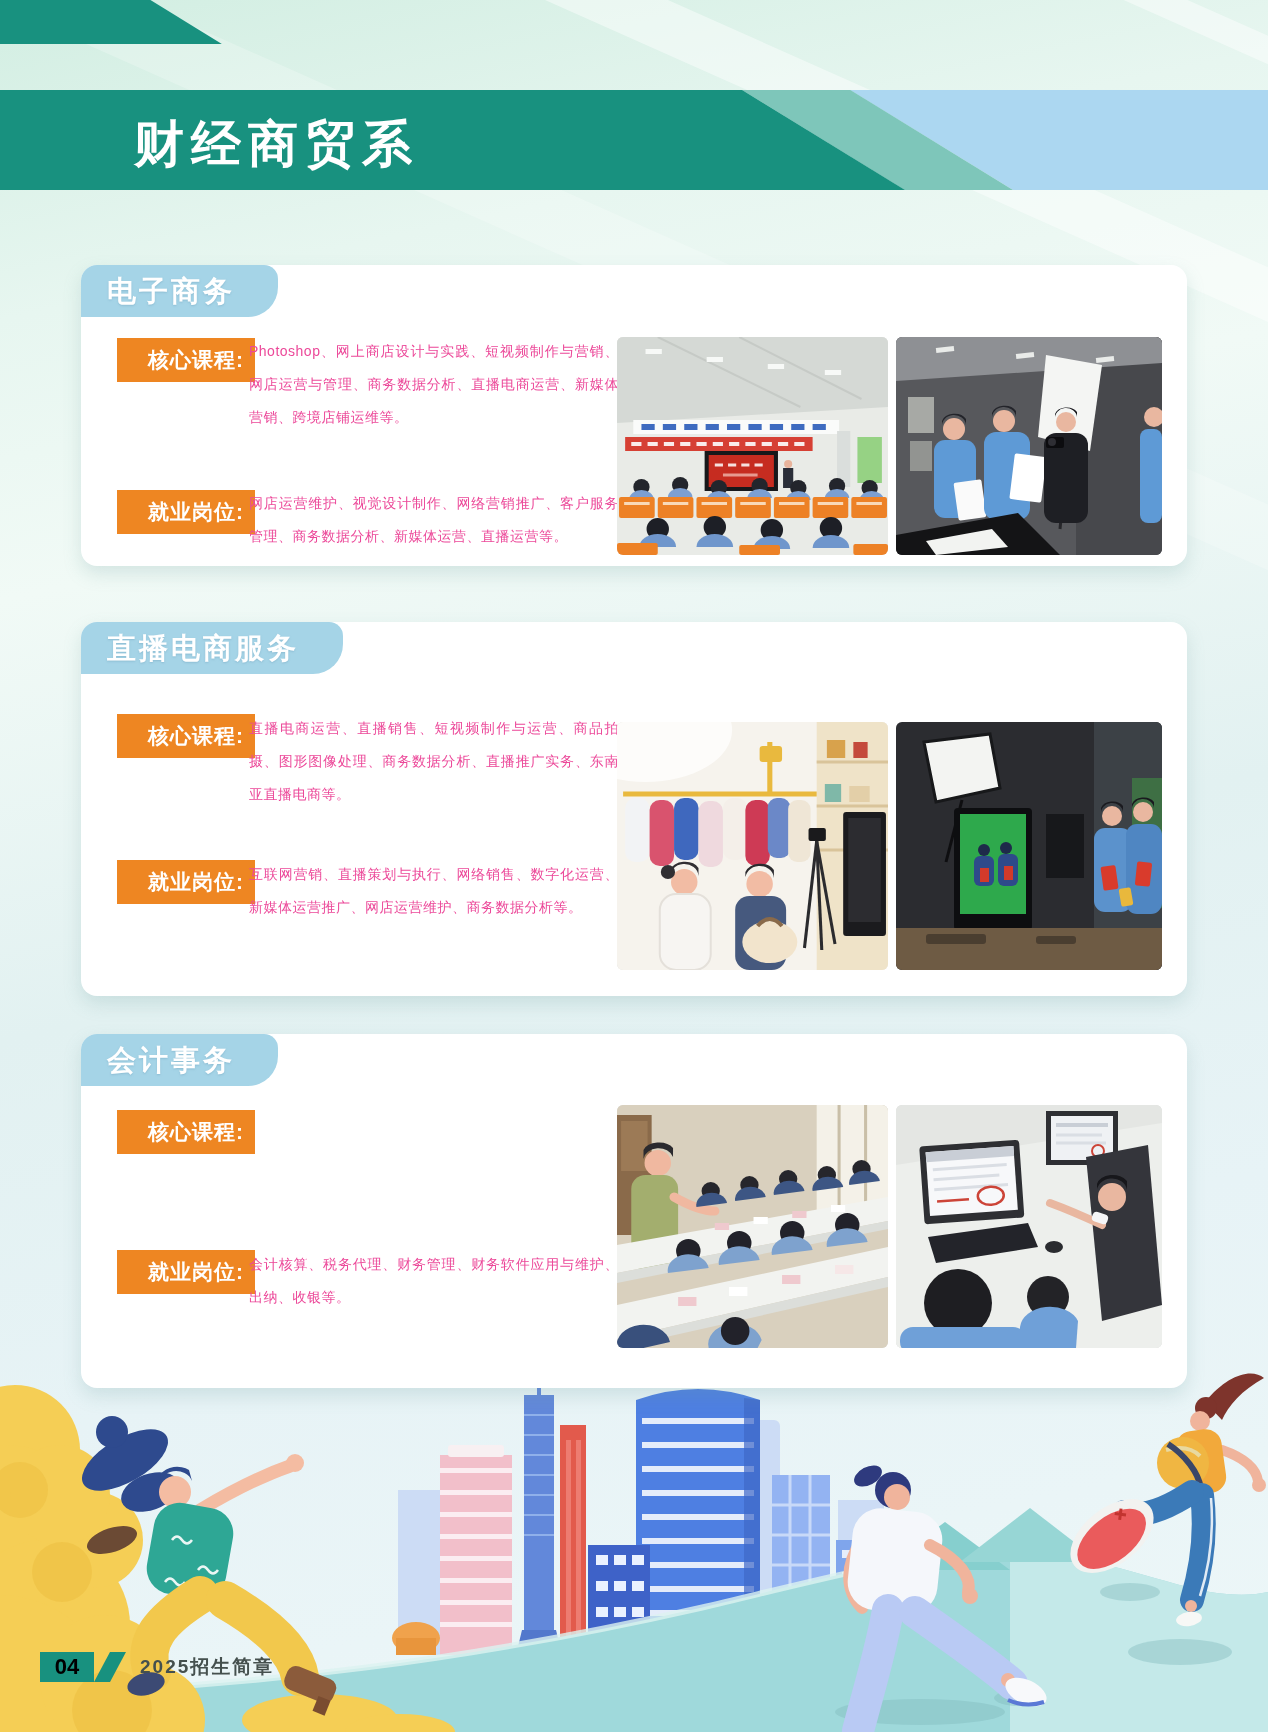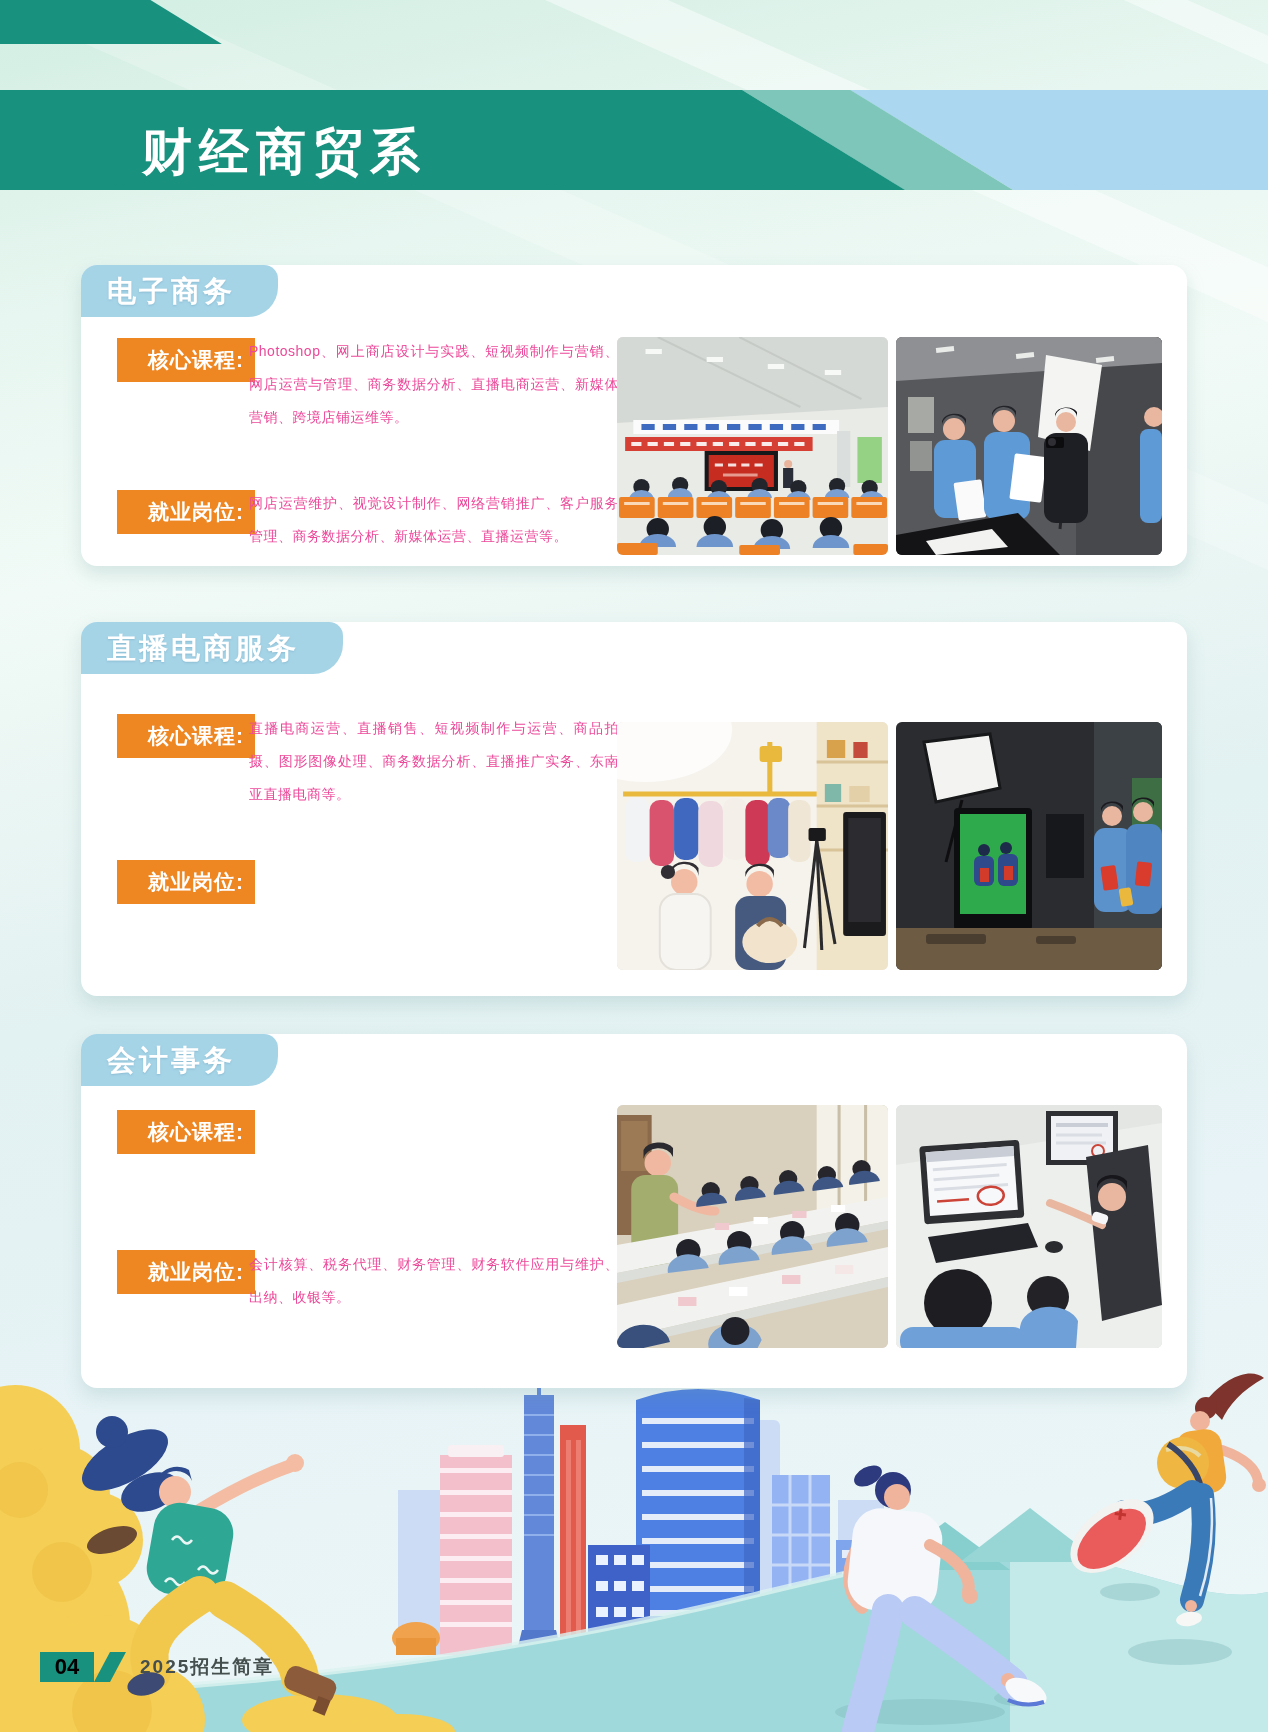--- a/index.html
+++ b/index.html
@@ -55,21 +55,21 @@
 <div class="page">
 
   <div class="streak" style="left:-120px;top:30px;width:1700px;height:50px;"></div>
   <div class="streak" style="left:200px;top:-60px;width:1700px;height:26px;"></div>
   <div class="streak" style="left:-300px;top:210px;width:1800px;height:60px;opacity:.5;"></div>
 
   <div class="banner-piece banner-blue"></div>
   <div class="banner-piece banner-teal2"></div>
   <div class="banner-piece banner-main"></div>
   <div class="banner-step"></div>
-  <h1 class="dept-title" style="margin:12px;">财经商贸系</h1>
+  <h1 class="dept-title" style="margin:4px;">财经商贸系</h1>
 
   <section class="card" style="top:265px;height:301px;">
     <div class="tab" style="width:197px;">电子商务</div>
     <div class="field-label" style="top:73px;">核心课程:</div>
     <div class="field-text" style="top:70px;">Photoshop、网上商店设计与实践、短视频制作与营销、网店运营与管理、商务数据分析、直播电商运营、新媒体营销、跨境店铺运维等。</div>
     <div class="field-label" style="top:225px;">就业岗位:</div>
     <div class="field-text" style="top:222px;">网店运营维护、视觉设计制作、网络营销推广、客户服务管理、商务数据分析、新媒体运营、直播运营等。</div>
 
     <div class="photo" style="left:536px;top:72px;width:271px;height:218px;">
       <svg viewBox="0 0 266 218" preserveAspectRatio="none">
@@ -178,20 +178,21 @@
         <polygon points="30,204 96,192 112,210 40,218" fill="#f2f3f1"></polygon>
       </svg>
     </div>
   </section>
 
   <section class="card" style="top:622px;height:374px;">
     <div class="tab" style="width:262px;">直播电商服务</div>
     <div class="field-label" style="top:92px;">核心课程:</div>
     <div class="field-text" style="top:90px;">直播电商运营、直播销售、短视频制作与运营、商品拍摄、图形图像处理、商务数据分析、直播推广实务、东南亚直播电商等。</div>
     <div class="field-label" style="top:238px;">就业岗位:</div>
+    <div class="field-text" style="top:236px;">互联网营销、直播策划与执行、网络销售、数字化运营、新媒体运营推广、网店运营维护、商务数据分析等。</div>
 
     <div class="photo" style="left:536px;top:100px;width:271px;height:248px;">
       <svg viewBox="0 0 266 248" preserveAspectRatio="none">
         <rect width="266" height="248" fill="#f6f3ed"></rect>
         <ellipse cx="28" cy="8" rx="85" ry="52" fill="#fdfcfa"></ellipse>
         <rect x="196" y="0" width="70" height="248" fill="#efe3c8"></rect>
         <line x1="196" y1="40" x2="266" y2="40" stroke="#d9c49a" stroke-width="3"></line>
         <line x1="196" y1="84" x2="266" y2="84" stroke="#d9c49a" stroke-width="3"></line>
         <line x1="196" y1="128" x2="266" y2="128" stroke="#d9c49a" stroke-width="3"></line>
         <rect x="206" y="18" width="18" height="18" fill="#d8a24c"></rect>

